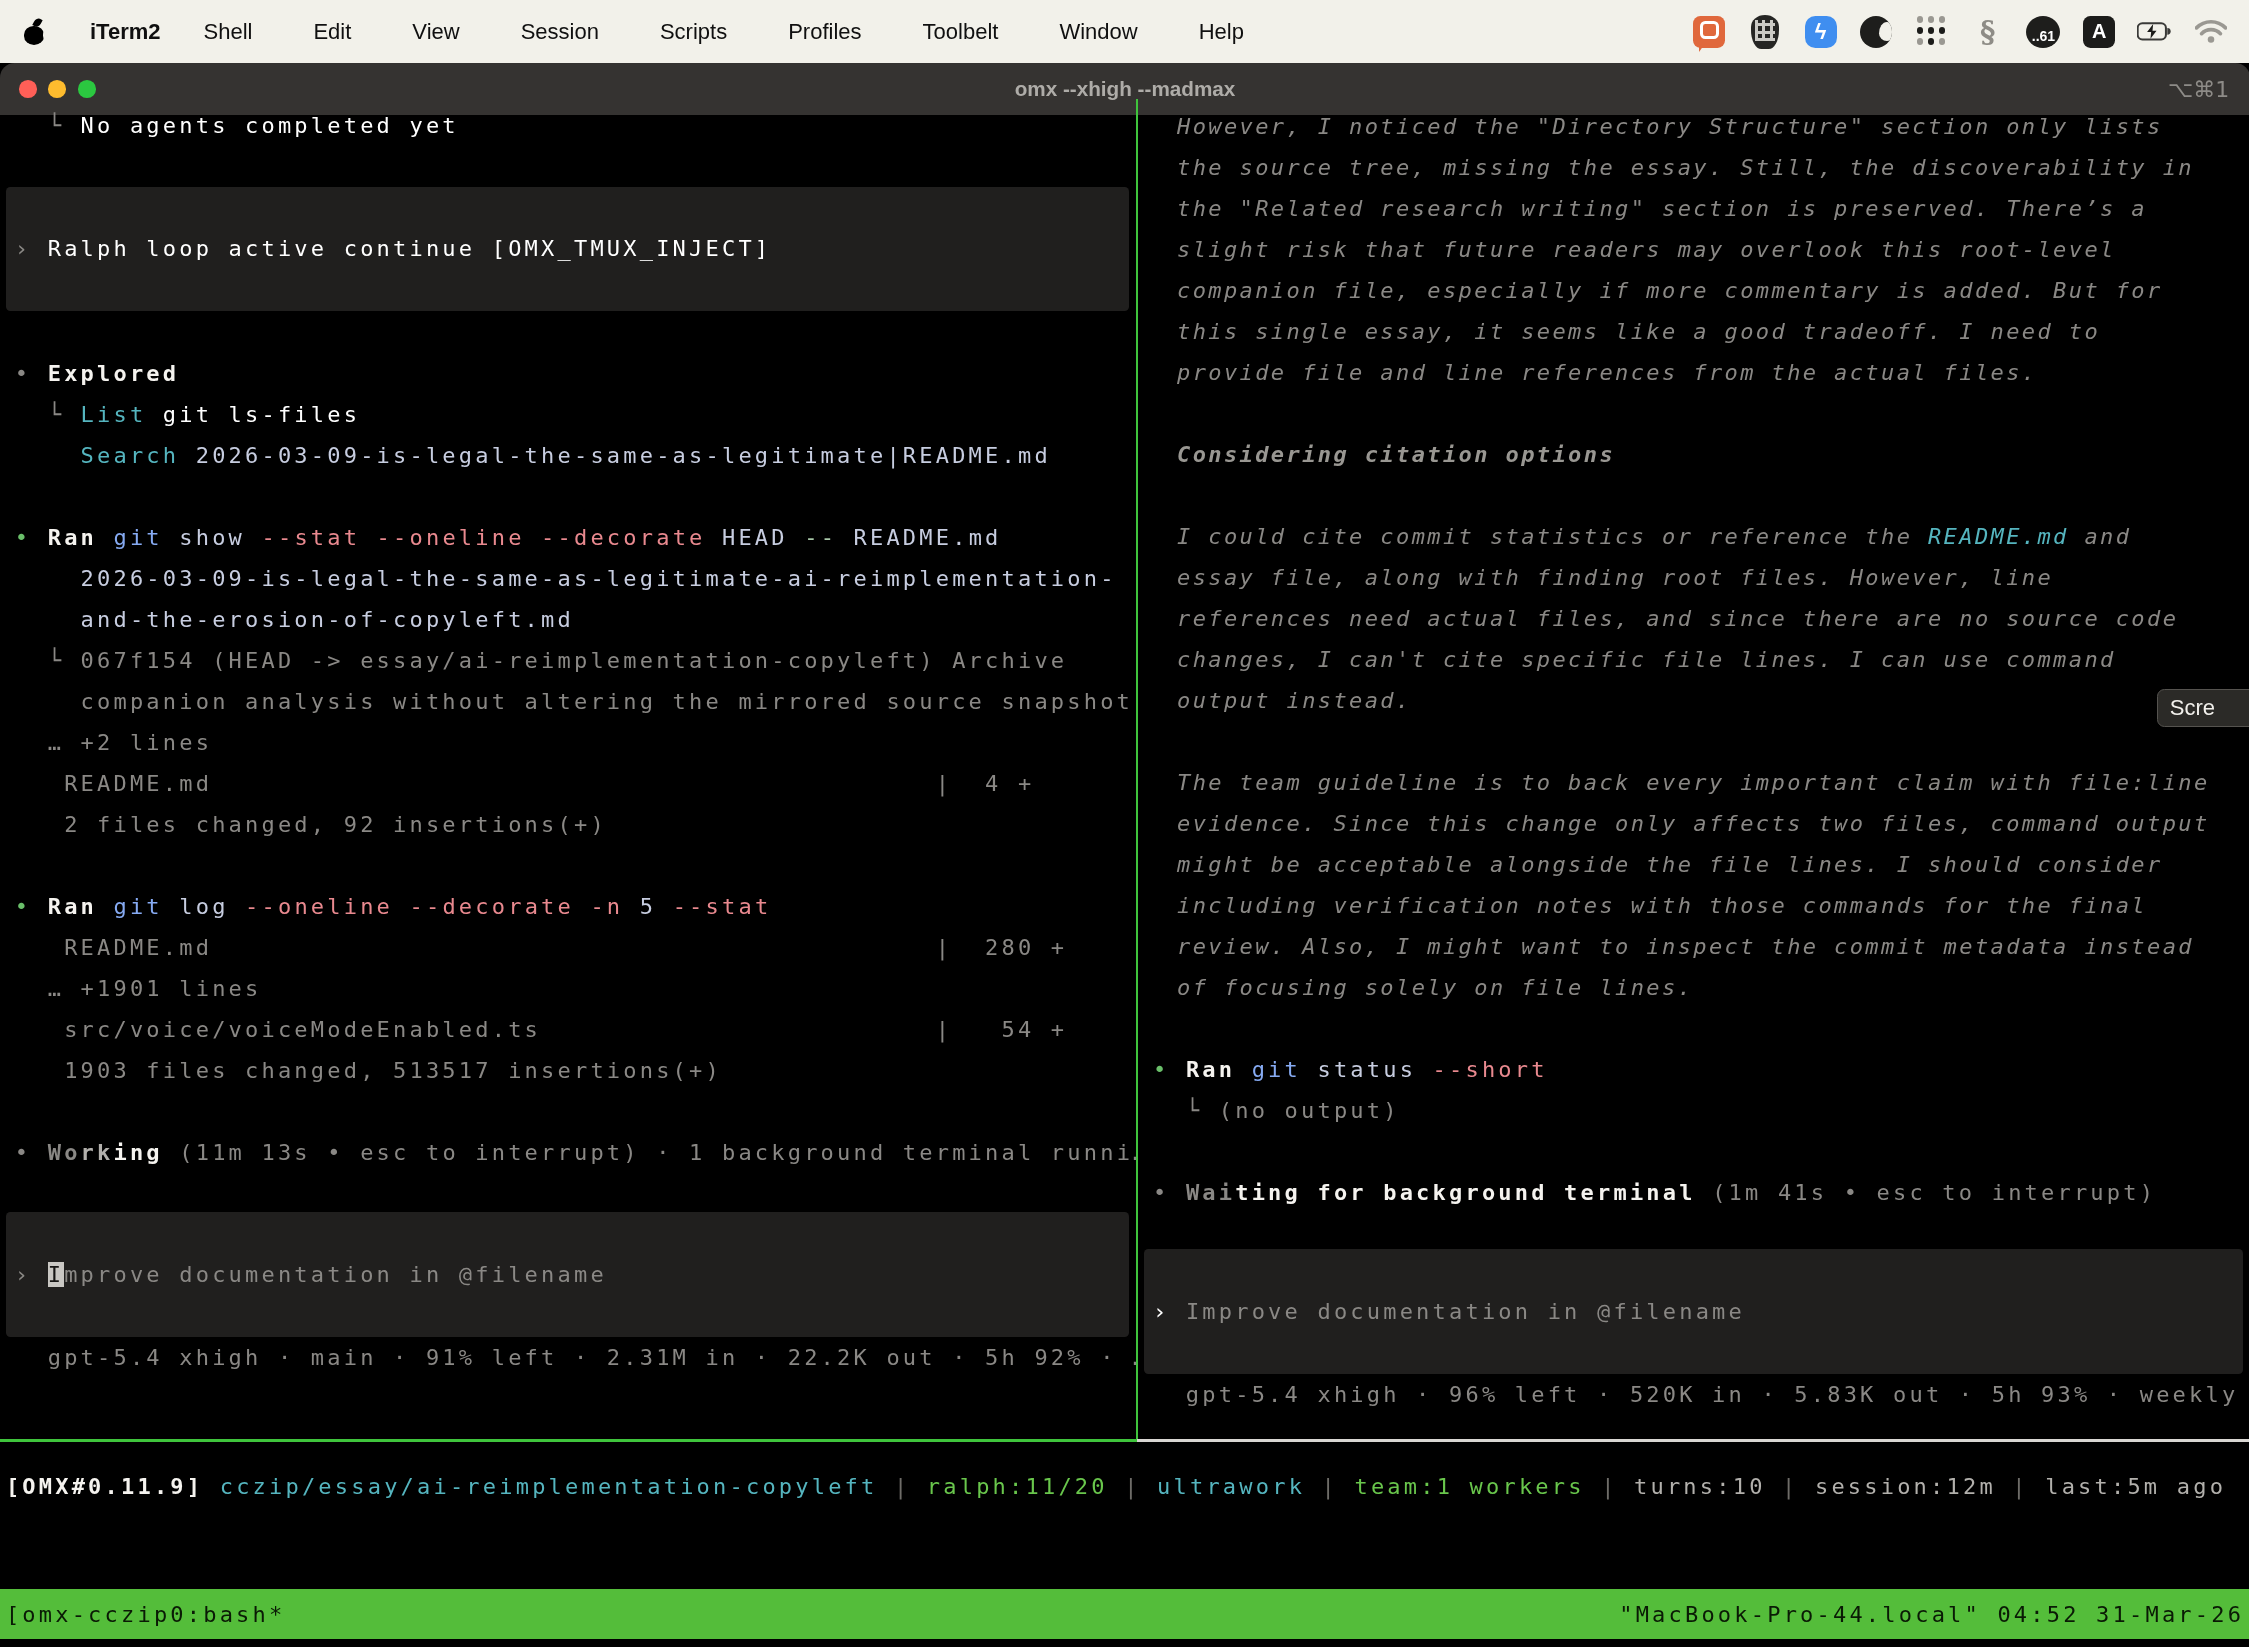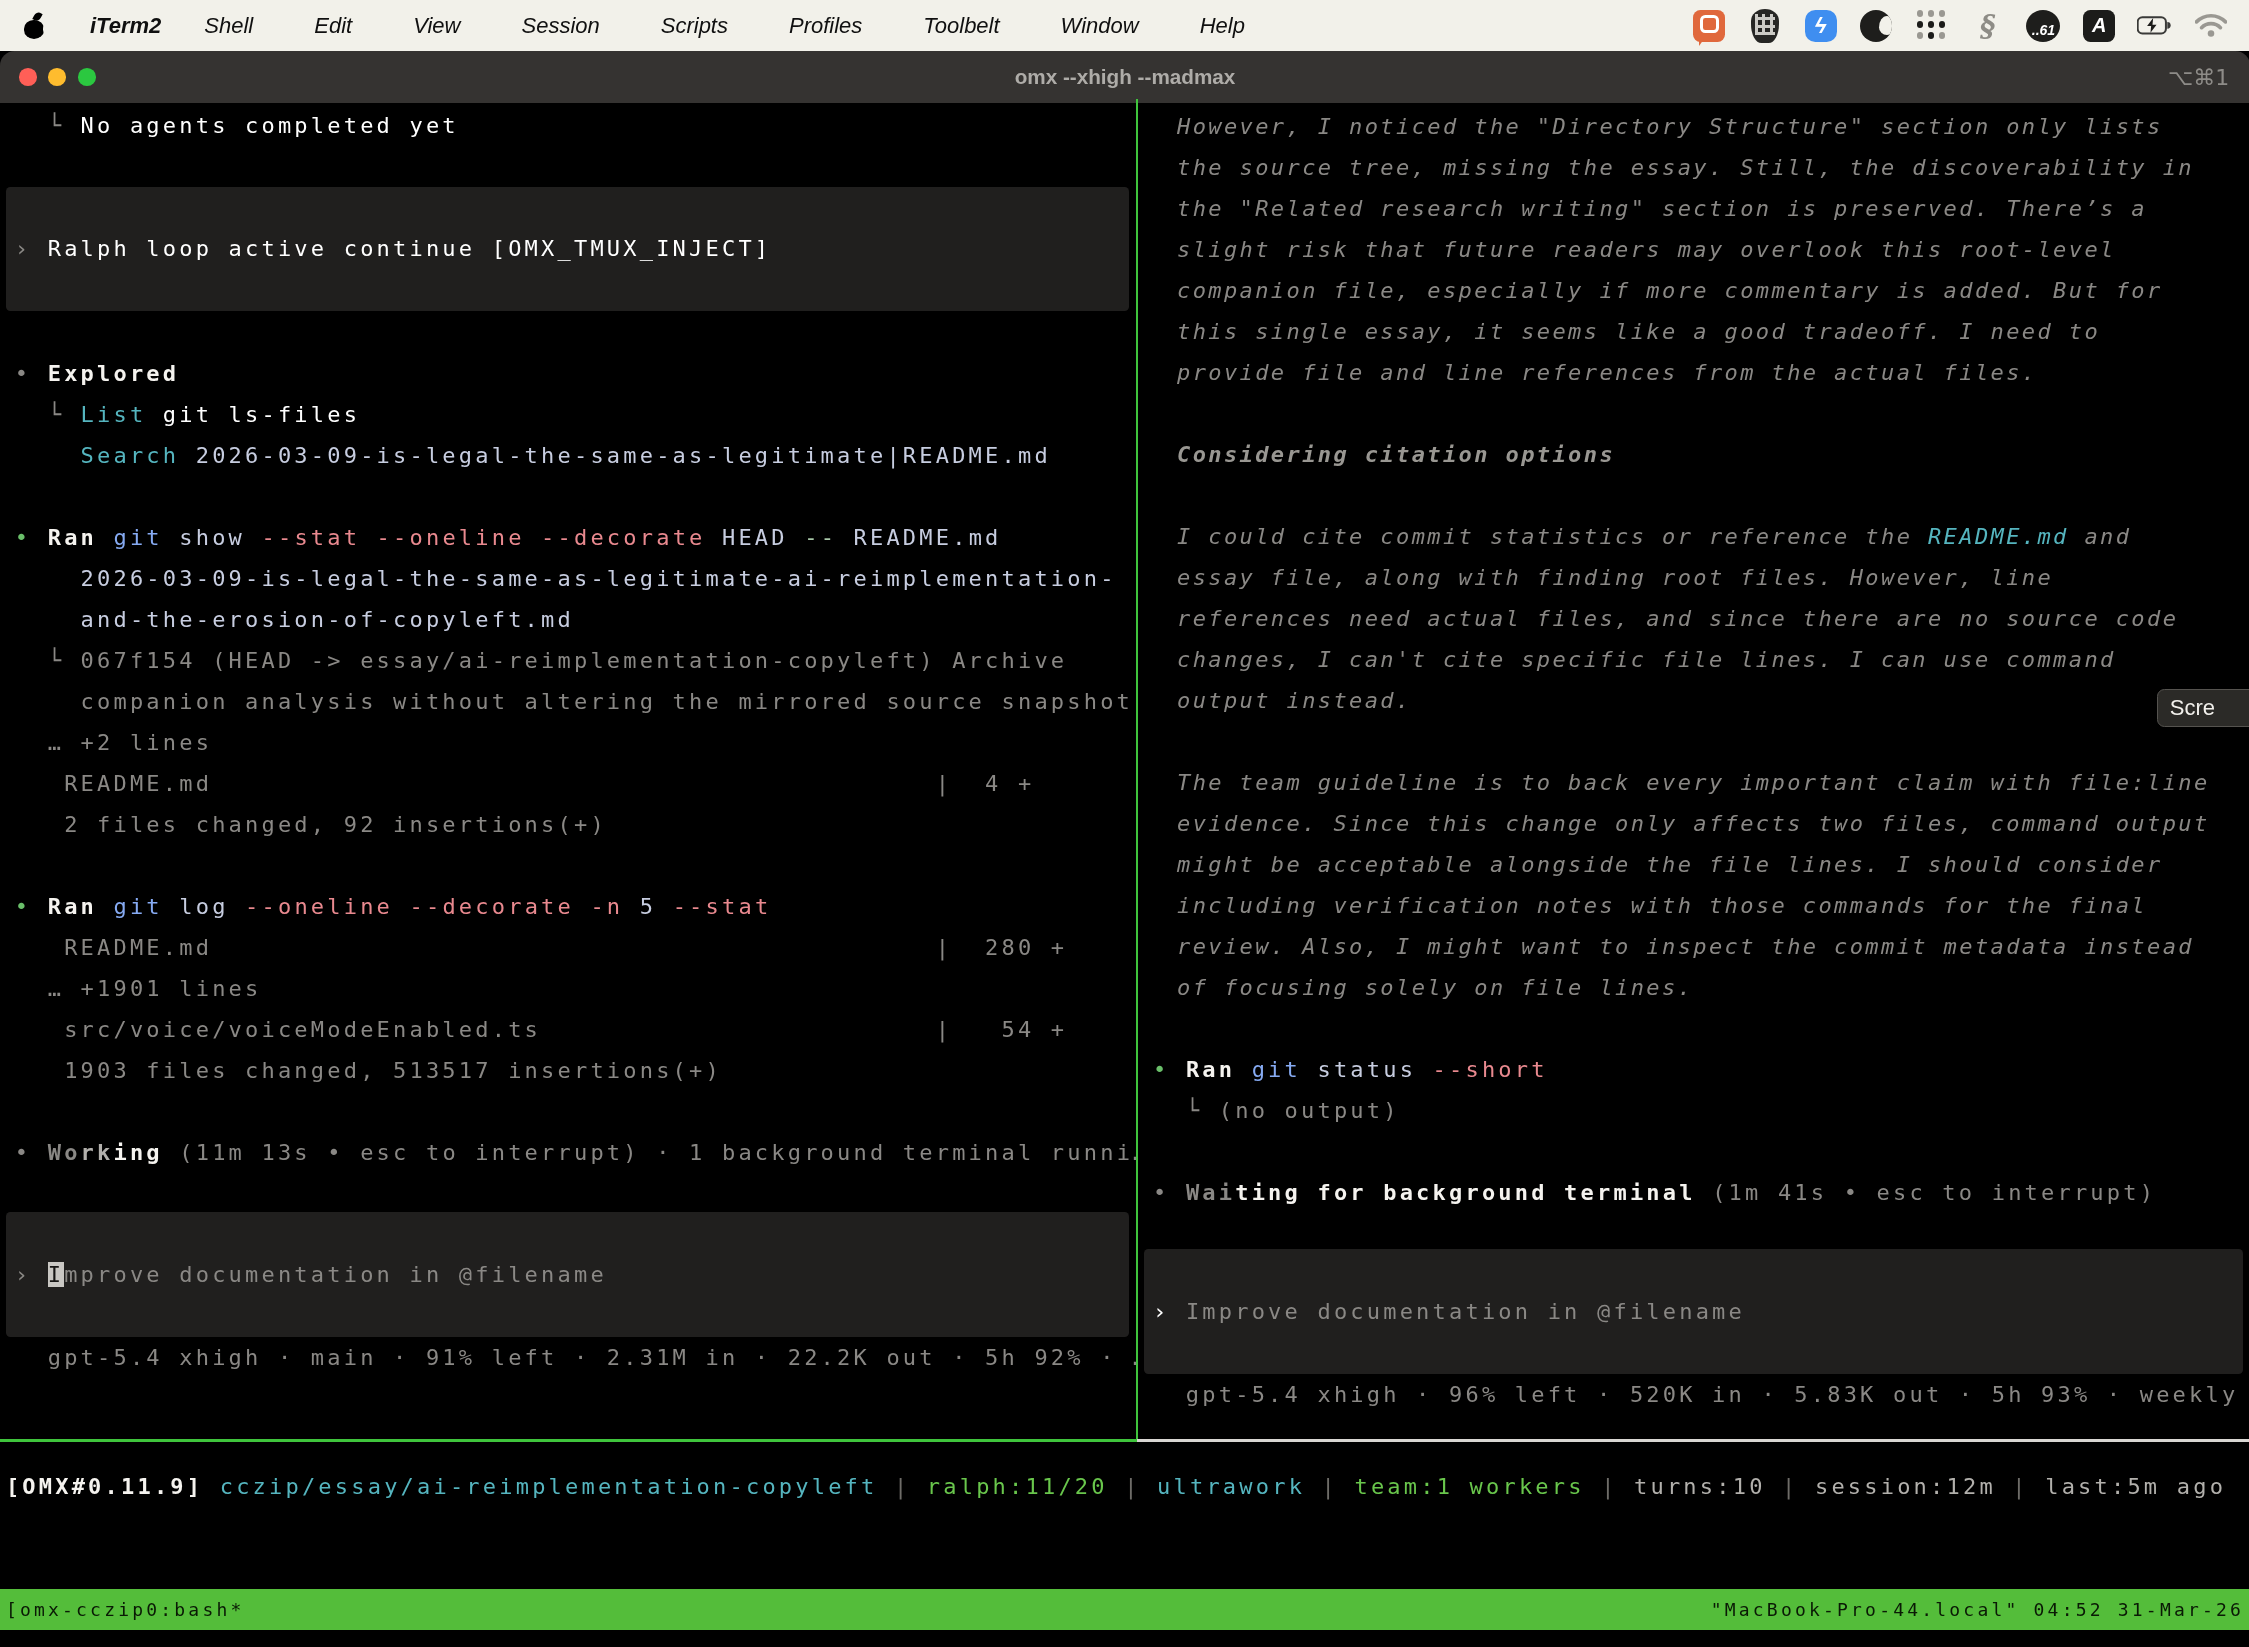--- a/index.html
+++ b/index.html
@@ -1,22 +1,22 @@
 <!DOCTYPE html>
 <html style="font-size:11.8px"><head>
 <meta charset="utf-8">
 <style>
   * { margin:0; padding:0; box-sizing:border-box; }
   html,body { width:2250px; height:1648px; background:#000; overflow:hidden; }
   body { position:relative; font-family:"DejaVu Sans Mono",monospace; }
 
   
-  .menubar { height:51px; background:#f2f1ea; display:flex; align-items:center;
+  .menubar { height:63px; background:#f2f1ea; display:flex; align-items:center;
              padding:0 22px; font-family:"Liberation Sans",sans-serif;
-             font-size:22px; color:#101010;font-style:italic; }
+             font-size:22px; color:#101010; }
   .menu-left { display:flex; align-items:center; gap:43px; }
   .apple { position:relative; width:25px; height:29.5px; }
   .apple .body { position:absolute; left:1.5px; top:8.9px; width:20.7px; height:19px;
                  background:#000; border-radius:46% 46% 48% 48%; }
   .apple .bite { position:absolute; right:-5.2px; top:13.3px; width:9.6px; height:9.6px;
                  background:#f2f1ea; border-radius:50%; }
   .apple .leaf { position:absolute; left:11.8px; top:1.5px; width:6.6px; height:8.9px;
                  background:#000; border-radius:60% 0 60% 0; transform:rotate(28deg); }
   .app-name { font-weight:700; }
   .menu-items { display:flex; gap:61px; }
@@ -89,24 +89,24 @@
   .seg.cur{background:#c9c7c3;color:#161514}
 
   
   .pane-border { position:absolute; top:1439px; height:3px; }
   .pb-left { left:0; width:1137px; background:#3fc43c; }
   .pb-right { left:1137px; right:0; background:#d8d6d2; }
 
   .omx-line { position:absolute; top:1466px; left:5.9px; white-space:pre;
               font-size:22px; line-height:41px; letter-spacing:3.2px; }
 
-  .tmux-bar { position:absolute; top:1589px; left:0; right:0; height:41px;
+  .tmux-bar { position:absolute; top:1589px; left:0; right:0; height:50px;
               background:#54bd3a; color:#0a1a05; display:flex; align-items:center;
               justify-content:space-between; padding:0 5.9px; white-space:pre;
-              font-size:18px; letter-spacing:3.2px; }
+              font-size:22px; letter-spacing:3.2px; }
 
   .overlay-pill { position:absolute; top:590px; right:-25px; height:38px; width:118px;
                   background:#2b2a27; border:1.5px solid #55534f; border-radius:7.4px;
                   color:#f2f0ec; font-family:"Liberation Sans",sans-serif; font-size:22px;
                   display:flex; align-items:center; padding-left:11.8px; }
 </style>
 </head>
 <body>
 
 <div class="menubar">

